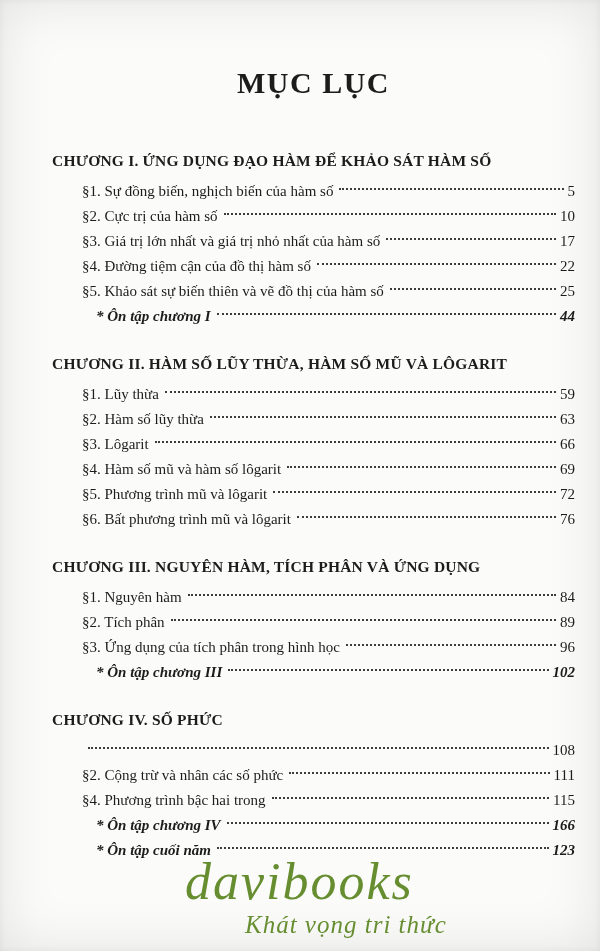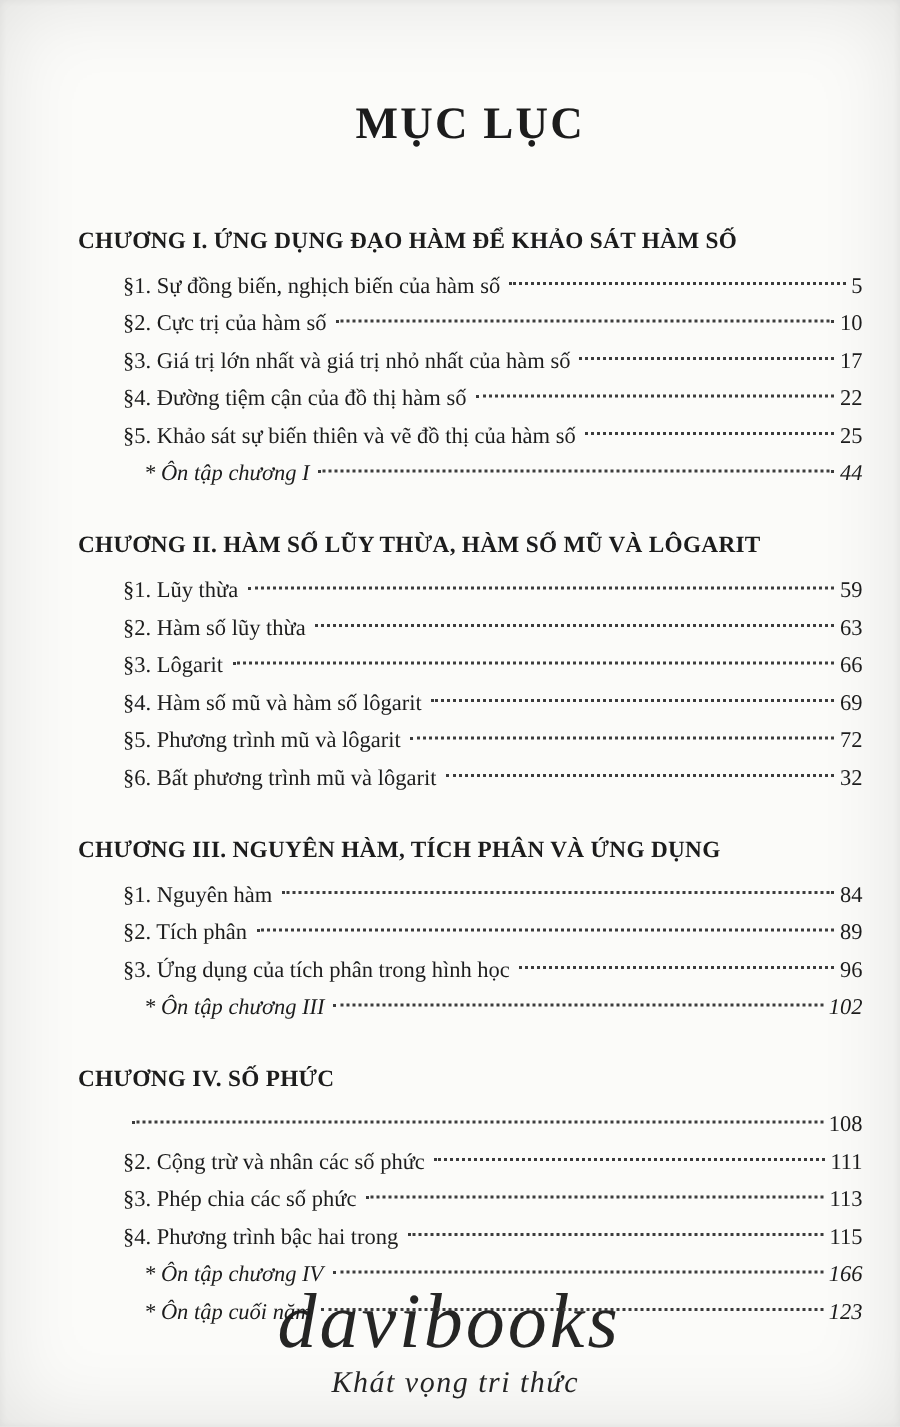--- a/index.html
+++ b/index.html
@@ -44,56 +44,56 @@
   .toc-item {
     display: flex;
     align-items: center;
     font-size: 15px;
     line-height: 25px;
     padding-left: 30px;
   }
   .toc-item.review {
     padding-left: 44px;
     font-style: italic;
-    font-weight: normal;
+    font-weight: bold;
   }
   .toc-item .label {
     white-space: nowrap;
   }
   .toc-item .leader {
     flex: 1;
     border-bottom: 2px dotted #3c3c3c;
     margin: 0 4px 0 6px;
     transform: translateY(-3px);
     min-width: 12px;
   }
   .toc-item .page-num {
     white-space: nowrap;
   }
   .watermark {
     position: absolute;
     z-index: 1;
     left: 185px;
     top: 856px;
-    color: #000000;
+    color: #4d7c0f;
     opacity: 0.85;
     pointer-events: none;
     line-height: 1;
   }
   .watermark .brand {
     font-size: 52px;
     font-style: italic;
     letter-spacing: 2px;
   }
   .watermark .tagline {
-    font-size: 20px;
+    font-size: 25px;
     font-style: italic;
     letter-spacing: 1px;
     margin-top: 4px;
-    margin-left: 36px;
+    margin-left: 60px;
     font-family: Liberation Serif, serif;
   }
 </style>
 </head>
 <body>
 
 <div class="page">
   <div class="content">
     <h1 class="toc-title">MỤC LỤC</h1>
     <div id="toc">
@@ -153,21 +153,21 @@
             <span class="page-num">69</span>
           </div>
           <div class="toc-item">
             <span class="label">§5. Phương trình mũ và lôgarit</span>
             <span class="leader"></span>
             <span class="page-num">72</span>
           </div>
           <div class="toc-item">
             <span class="label">§6. Bất phương trình mũ và lôgarit</span>
             <span class="leader"></span>
-            <span class="page-num">32</span>
+            <span class="page-num">76</span>
           </div>
         </div>
         <div class="chapter">
           <div class="chapter-heading">CHƯƠNG III. NGUYÊN HÀM, TÍCH PHÂN VÀ ỨNG DỤNG</div>
           <div class="toc-item">
             <span class="label">§1. Nguyên hàm</span>
             <span class="leader"></span>
             <span class="page-num">84</span>
           </div>
           <div class="toc-item">
@@ -189,25 +189,20 @@
         <div class="chapter">
           <div class="chapter-heading">CHƯƠNG IV. SỐ PHỨC</div>
           <div class="toc-item">
             <span class="leader"></span>
             <span class="page-num">108</span>
           </div>
           <div class="toc-item">
             <span class="label">§2. Cộng trừ và nhân các số phức</span>
             <span class="leader"></span>
             <span class="page-num">111</span>
-          </div>
-          <div class="toc-item">
-            <span class="label">§3. Phép chia các số phức</span>
-            <span class="leader"></span>
-            <span class="page-num">113</span>
           </div>
           <div class="toc-item">
             <span class="label">§4. Phương trình bậc hai trong</span>
             <span class="leader"></span>
             <span class="page-num">115</span>
           </div>
           <div class="toc-item review">
             <span class="label">* Ôn tập chương IV</span>
             <span class="leader"></span>
             <span class="page-num">166</span>

